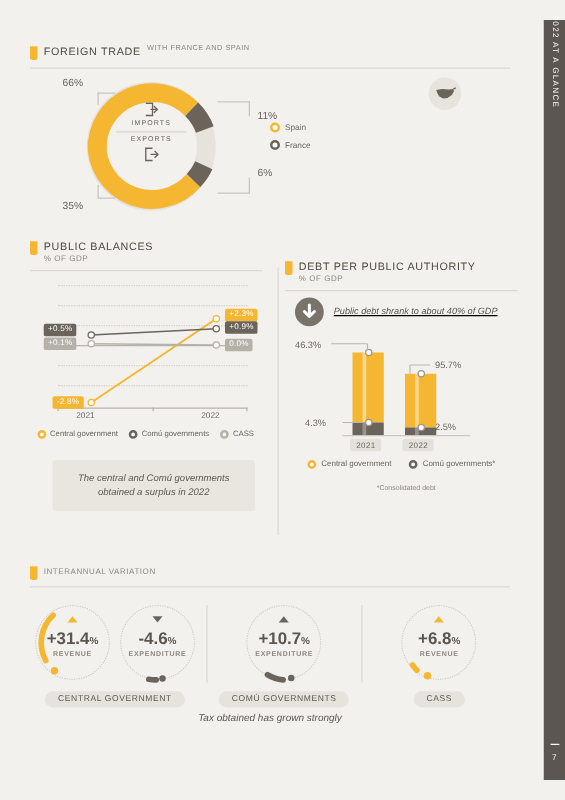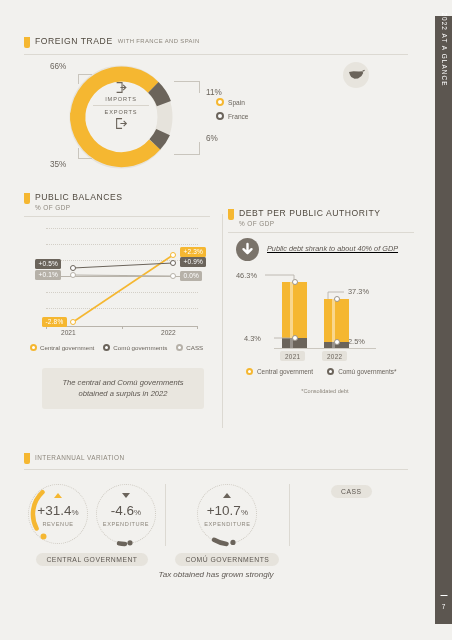--- a/index.html
+++ b/index.html
@@ -359,21 +359,21 @@
     left: 0; top: 28px;
     width: 384px;
     display: flex;
     align-items: flex-start;
   }
   .ggroup {
     display: flex;
     flex-direction: column;
     align-items: center;
   }
-  .gpair { display: flex; }
+  .gpair { display: flex; font-weight: bold; }
   .gauge {
     width: 68px; height: 68px;
     position: relative;
   }
   .gauge-ring {
     position: absolute;
     inset: 4px;
     border-radius: 50%;
     border: 1px dotted #cfcbc3;
   }
@@ -437,21 +437,21 @@
 
   <div class="side-rail">
     <div class="side-rail-text">2022 AT A GLANCE</div>
     <div class="side-rail-dash"></div>
     <div class="side-rail-page">7</div>
   </div>
 
   <div id="panel-trade">
     <div class="sec-head">
       <div class="sec-bar"></div>
-      <div style="display:flex;align-items:center;">
+      <div style="display:flex;align-items:flex-start;">
         <div class="sec-title">FOREIGN TRADE</div>
         <div class="sec-title-inline">WITH FRANCE AND SPAIN</div>
       </div>
     </div>
     <div class="rule" id="trade-rule"></div>
 
     <div class="donut-wrap">
       <svg width="118" height="118" viewBox="0 0 118 118">
 
         <circle cx="59" cy="59" r="44" fill="none" stroke="#e6e3dc" stroke-width="15"></circle>
@@ -617,21 +617,21 @@
       </div>
       <svg width="186" height="88" style="position:absolute;left:0;top:0;">
         <path d="M33 5 H62" stroke="#b9b4ab" stroke-width="0.9" fill="none"></path>
         <path d="M62 5 V10" stroke="#b9b4ab" stroke-width="0.9" fill="none"></path>
         <path d="M112 22 H96" stroke="#b9b4ab" stroke-width="0.9" fill="none"></path>
         <path d="M96 22 V29" stroke="#b9b4ab" stroke-width="0.9" fill="none"></path>
         <path d="M42 68 H58" stroke="#b9b4ab" stroke-width="0.9" fill="none"></path>
         <path d="M112 71 H96" stroke="#b9b4ab" stroke-width="0.9" fill="none"></path>
       </svg>
       <div class="bar-val" style="left:4px;  top:1px;">46.3%</div>
-      <div class="bar-val" style="left:116px; top:17px;">37.3%</div>
+      <div class="bar-val" style="left:116px; top:17px;">95.7%</div>
       <div class="bar-val" style="left:12px; top:64px;">4.3%</div>
       <div class="bar-val" style="left:116px; top:67px;">2.5%</div>
 
       <div class="bar" style="left:92px; top:0; height:78px;">
         <div class="bar-yellow" style="top:29px; height:43px;"></div>
         <div class="bar-dark" style="top:72px; height:6px;"></div>
         <div class="bar-node" style="left:9.5px; top:26px;"></div>
         <div class="bar-node" style="left:9.5px; top:69px;"></div>
       </div>
 
@@ -704,20 +704,30 @@
             <div class="gauge-cap">EXPENDITURE</div>
           </div>
         </div>
         <div class="grouplab">COMÚ GOVERNMENTS</div>
       </div>
 
       <div class="gsep"></div>
 
       <div class="ggroup" style="width:152px;">
         <div class="gpair">
+          <div class="gauge">
+            <div class="gauge-ring"></div>
+            <svg width="68" height="68" style="position:absolute;left:0;top:0;">
+              <path d="M16.5 56.2 A 30 30 0 0 1 13 52" fill="none" stroke="#f5b731" stroke-width="4.5" stroke-linecap="round"></path>
+              <circle cx="25" cy="60.5" r="3" fill="#f5b731"></circle>
+            </svg>
+            <div class="gauge-tri tri-up-y"></div>
+            <div class="gauge-val"><span>+6.8</span><span class="u">%</span></div>
+            <div class="gauge-cap">REVENUE</div>
+          </div>
         </div>
         <div class="grouplab">CASS</div>
       </div>
 
     </div>
 
     <div class="rev-foot">Tax obtained has grown strongly</div>
   </div>
 
 </div>

